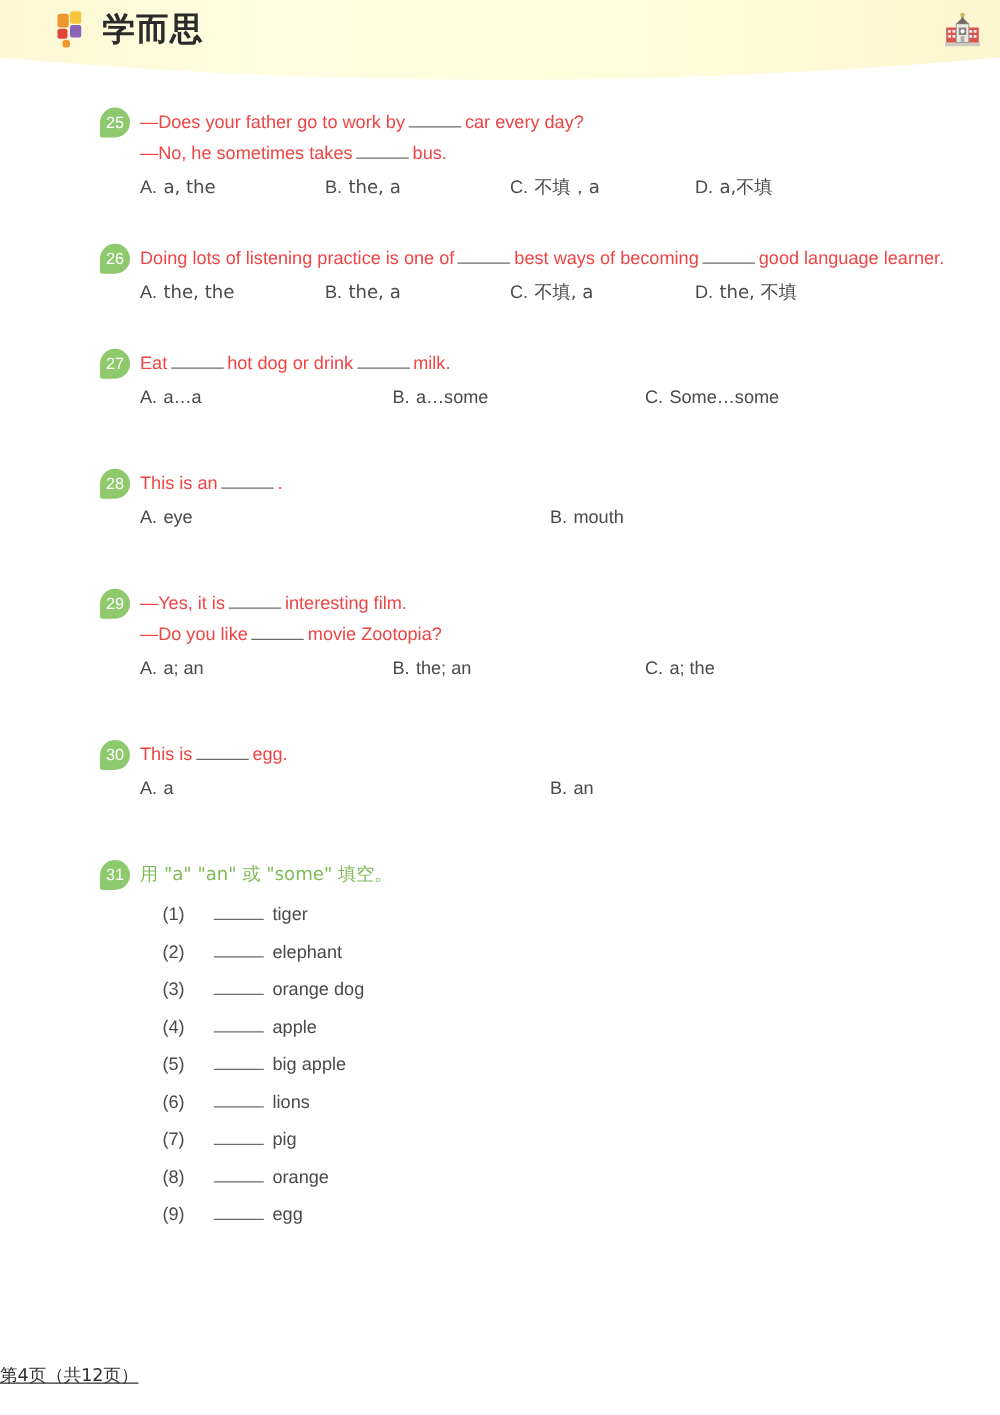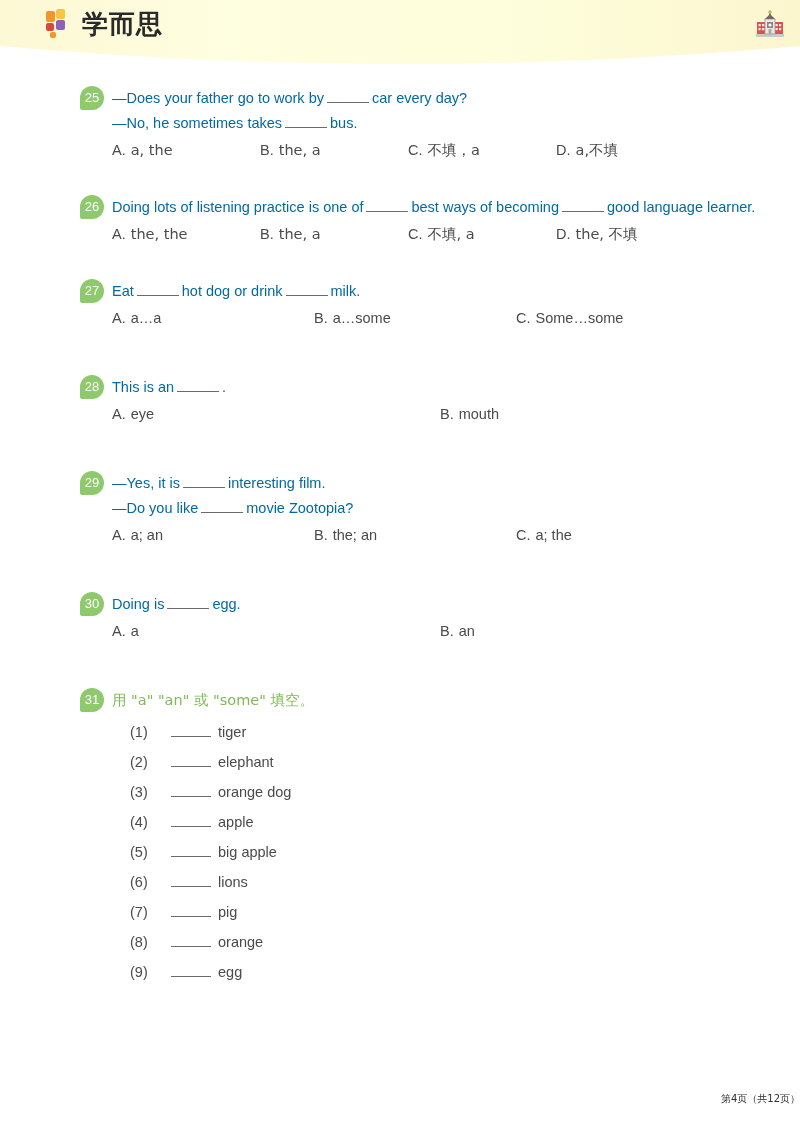--- a/index.html
+++ b/index.html
@@ -91,21 +91,21 @@
     border-radius: 12px 12px 12px 2px;
     color: #ffffff;
     font-size: 13px;
     line-height: 24px;
     text-align: center;
     font-family: "Liberation Sans", sans-serif;
   }
   .qline {
     font-size: 14.5px;
     line-height: 25px;
-    color: #0369a1;
+    color: #ef4444;
     white-space: normal;
   }
   .qline.cn {
     font-family: "DejaVu Sans", "Liberation Sans", sans-serif;
     color: #7ebb57;
   }
   .blank {
     display: inline-block;
     min-width: 42px;
     border-bottom: 1px solid #6b6b6b;
@@ -145,24 +145,25 @@
   .spacer-sm { height: 14px; }
   .spacer-md { height: 32px; }
   .spacer-lg { height: 44px; }
 
   
   .footer {
     position: absolute;
     left: 0;
     top: 1092px;
     width: 800px;
-    text-align: right;
-    font-size: 10px;
+    text-align: left;
+    font-size: 14px;
     color: #2f2f2f;
     font-family: "DejaVu Sans", "Liberation Sans", sans-serif;
+    text-decoration: underline;
   }
 </style>
 </head>
 <body>
 
 <div class="header">
   <svg class="header-bg" width="800" height="72" viewBox="0 0 800 72">
     <defs>
       <linearGradient id="hdrGrad" x1="0" y1="0" x2="1" y2="0">
         <stop offset="0%" stop-color="#fdf8d4"></stop>
@@ -286,21 +287,21 @@
       <div class="opt"><span class="ltr">B.</span><span>the; an</span></div>
       <div class="opt"><span class="ltr">C.</span><span>a; the</span></div>
     </div>
   </div>
 
   <div class="spacer-lg"></div>
 
   <div class="question">
     <span class="qbadge">30</span>
     <div class="qline">
-      <span>Doing is</span><span class="blank"></span><span>egg.</span>
+      <span>This is</span><span class="blank"></span><span>egg.</span>
     </div>
     <div class="opts cols2">
       <div class="opt"><span class="ltr">A.</span><span>a</span></div>
       <div class="opt"><span class="ltr">B.</span><span>an</span></div>
     </div>
   </div>
 
   <div class="spacer-lg"></div>
 
   <div class="question">

